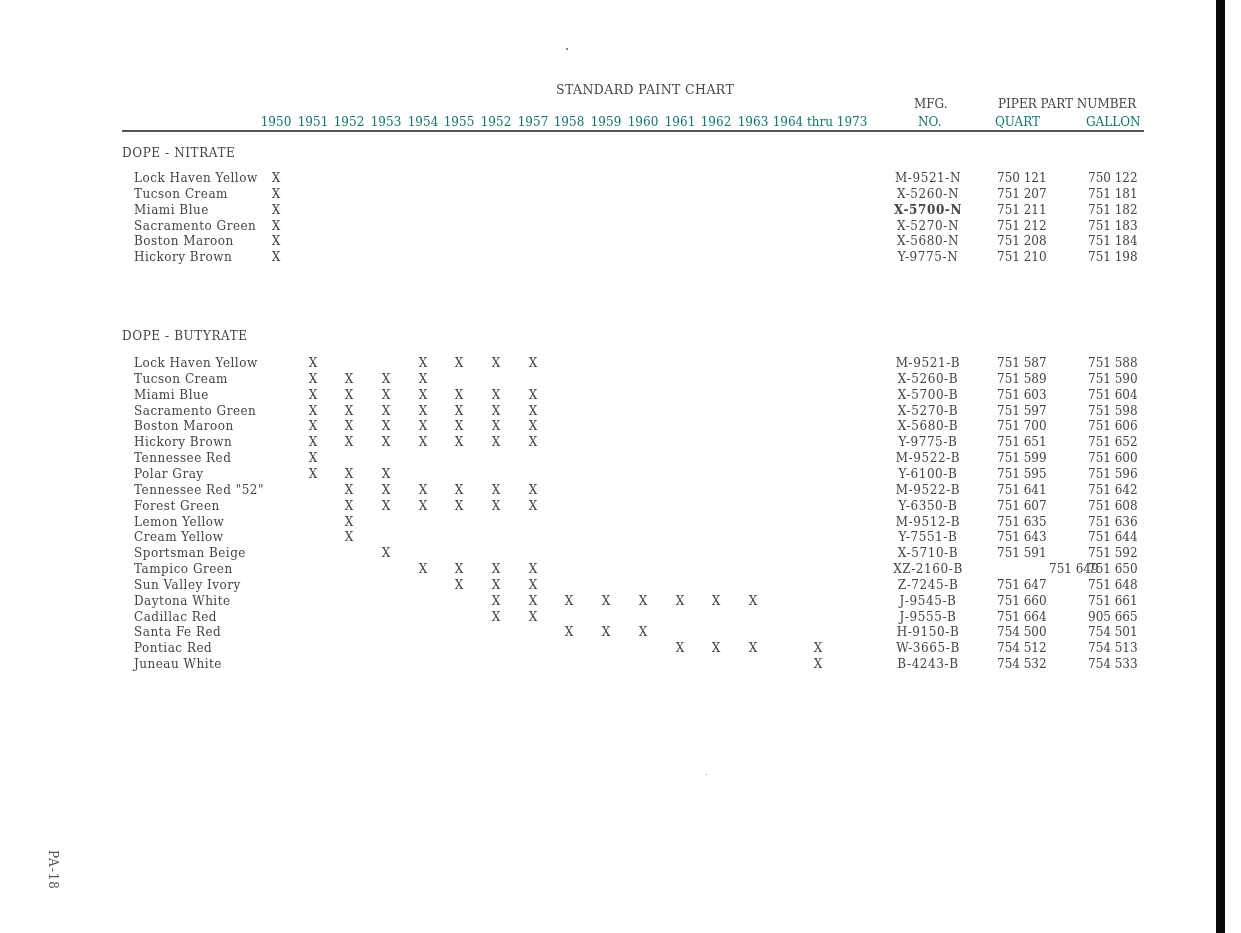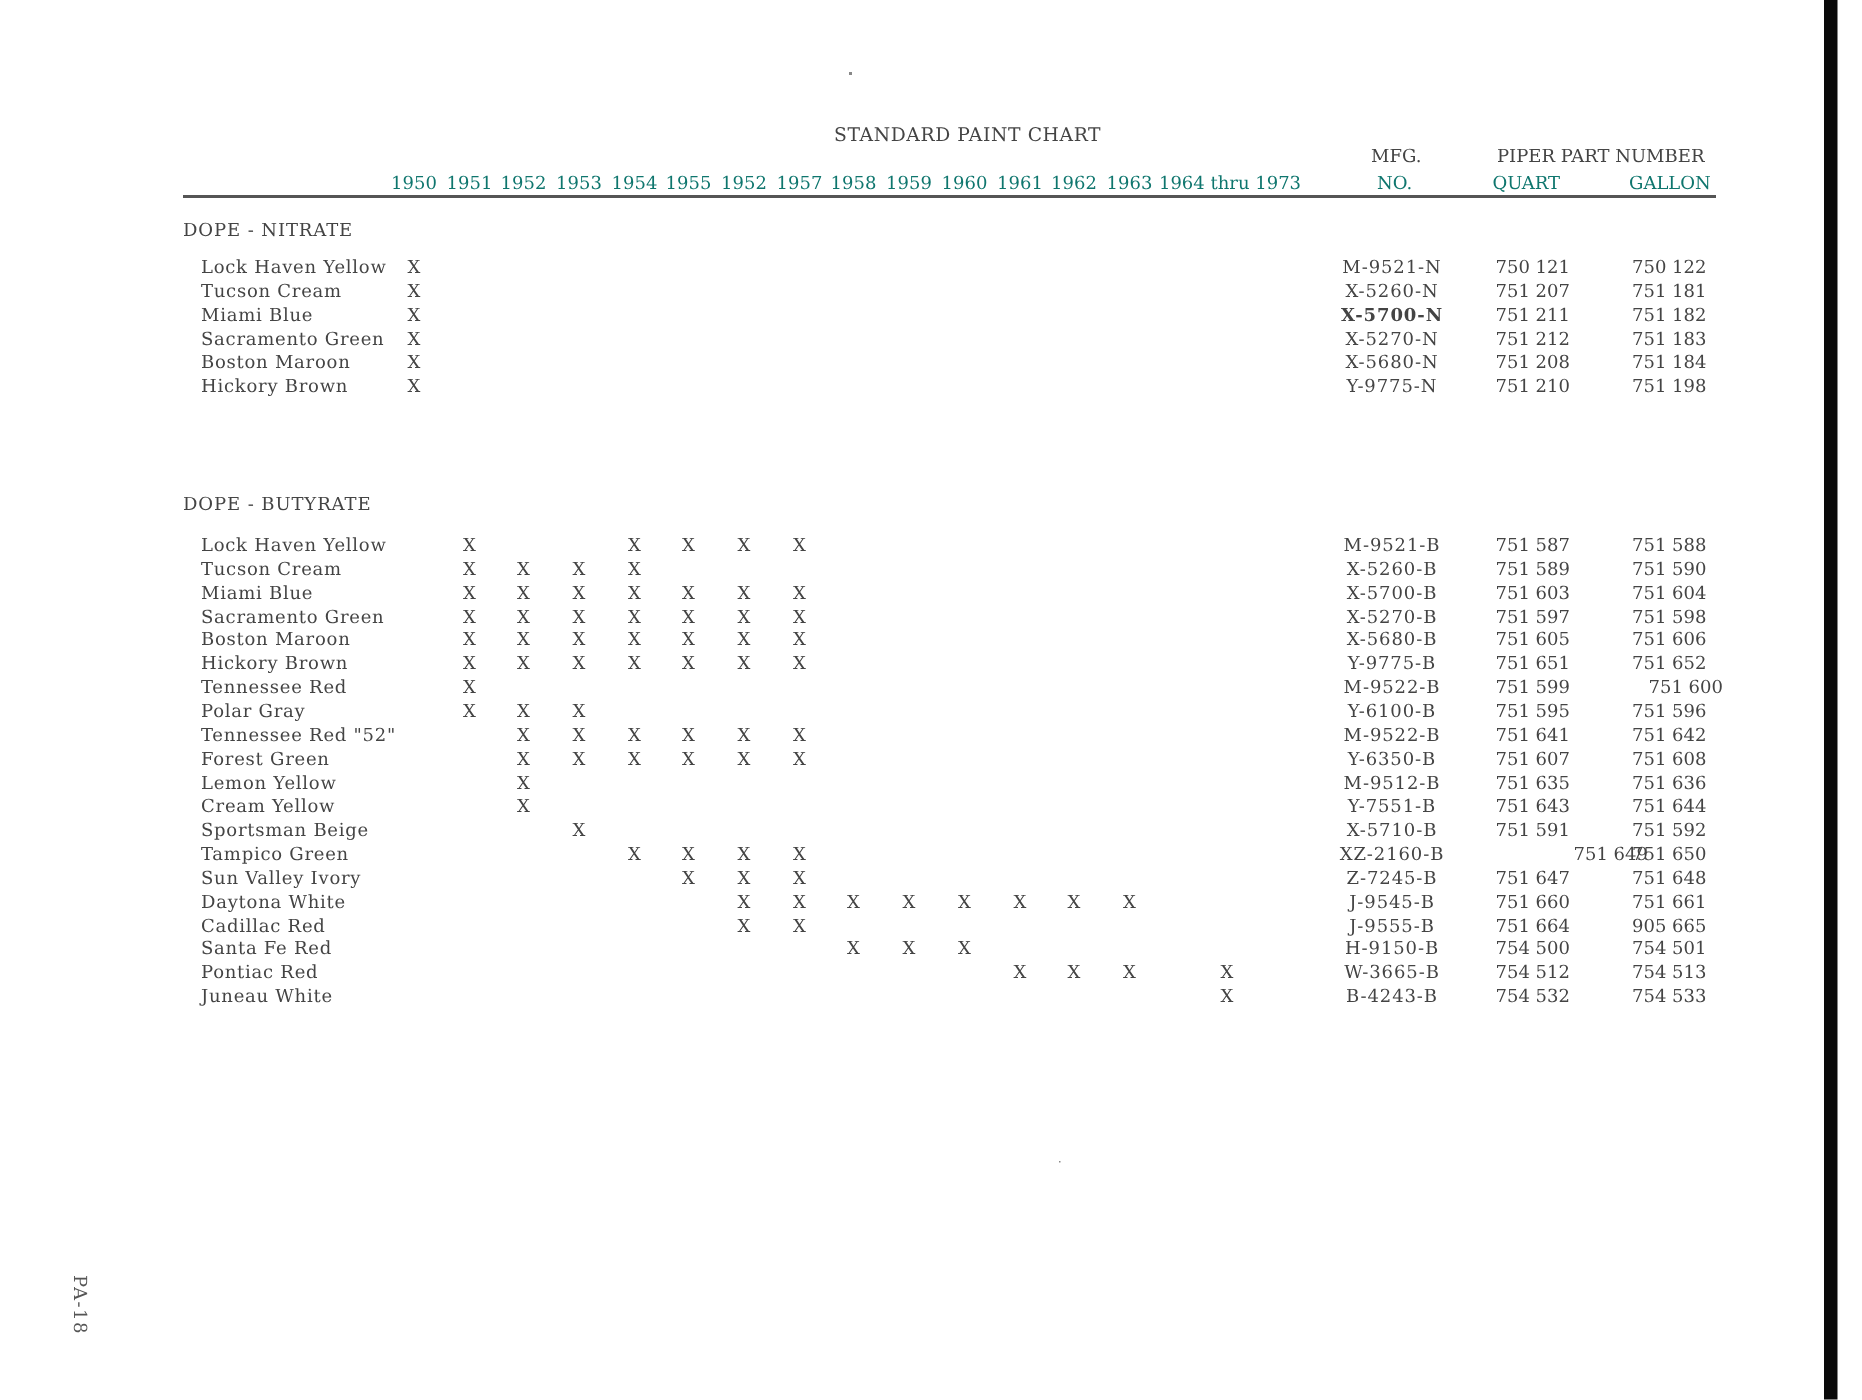--- a/index.html
+++ b/index.html
@@ -153,42 +153,42 @@
     <div>
       <div class="abs name" style="top: 419px; left: 134px;">Boston Maroon</div>
       <div class="abs mark" style="top: 419px; left: 313px;">X</div>
       <div class="abs mark" style="top: 419px; left: 349px;">X</div>
       <div class="abs mark" style="top: 419px; left: 386px;">X</div>
       <div class="abs mark" style="top: 419px; left: 423px;">X</div>
       <div class="abs mark" style="top: 419px; left: 459px;">X</div>
       <div class="abs mark" style="top: 419px; left: 496px;">X</div>
       <div class="abs mark" style="top: 419px; left: 533px;">X</div>
       <div class="abs mfg" style="top: 419px; left: 928px;">X-5680-B</div>
-      <div class="abs num" style="top: 419px; left: 997px;">751 605</div>
+      <div class="abs num" style="top: 419px; left: 997px;">751 700</div>
       <div class="abs num" style="top: 419px; left: 1088px;">751 606</div>
     </div>
     <div>
       <div class="abs name" style="top: 435px; left: 134px;">Hickory Brown</div>
       <div class="abs mark" style="top: 435px; left: 313px;">X</div>
       <div class="abs mark" style="top: 435px; left: 349px;">X</div>
       <div class="abs mark" style="top: 435px; left: 386px;">X</div>
       <div class="abs mark" style="top: 435px; left: 423px;">X</div>
       <div class="abs mark" style="top: 435px; left: 459px;">X</div>
       <div class="abs mark" style="top: 435px; left: 496px;">X</div>
       <div class="abs mark" style="top: 435px; left: 533px;">X</div>
       <div class="abs mfg" style="top: 435px; left: 928px;">Y-9775-B</div>
       <div class="abs num" style="top: 435px; left: 997px;">751 651</div>
       <div class="abs num" style="top: 435px; left: 1088px;">751 652</div>
     </div>
     <div>
       <div class="abs name" style="top: 451px; left: 134px;">Tennessee Red</div>
       <div class="abs mark" style="top: 451px; left: 313px;">X</div>
       <div class="abs mfg" style="top: 451px; left: 928px;">M-9522-B</div>
       <div class="abs num" style="top: 451px; left: 997px;">751 599</div>
-      <div class="abs num" style="top: 451px; left: 1088px; margin-left: 11px;">751 600</div>
+      <div class="abs num" style="top: 451px; left: 1088px;">751 600</div>
     </div>
     <div>
       <div class="abs name" style="top: 467px; left: 134px;">Polar Gray</div>
       <div class="abs mark" style="top: 467px; left: 313px;">X</div>
       <div class="abs mark" style="top: 467px; left: 349px;">X</div>
       <div class="abs mark" style="top: 467px; left: 386px;">X</div>
       <div class="abs mfg" style="top: 467px; left: 928px;">Y-6100-B</div>
       <div class="abs num" style="top: 467px; left: 997px;">751 595</div>
       <div class="abs num" style="top: 467px; left: 1088px;">751 596</div>
     </div>

